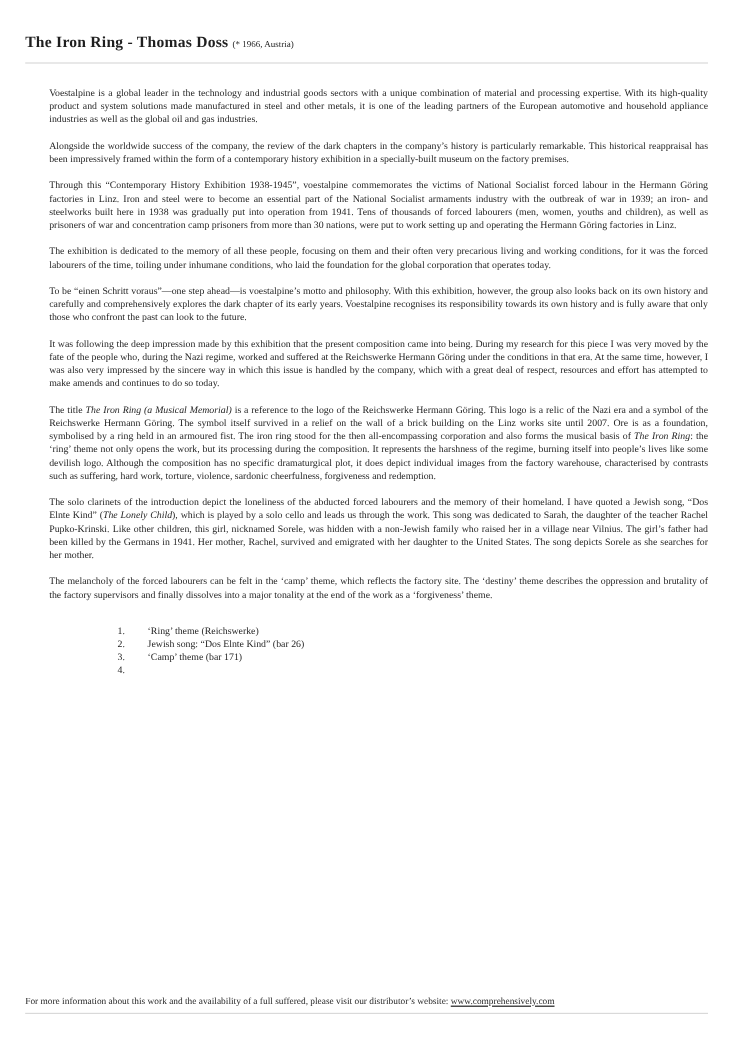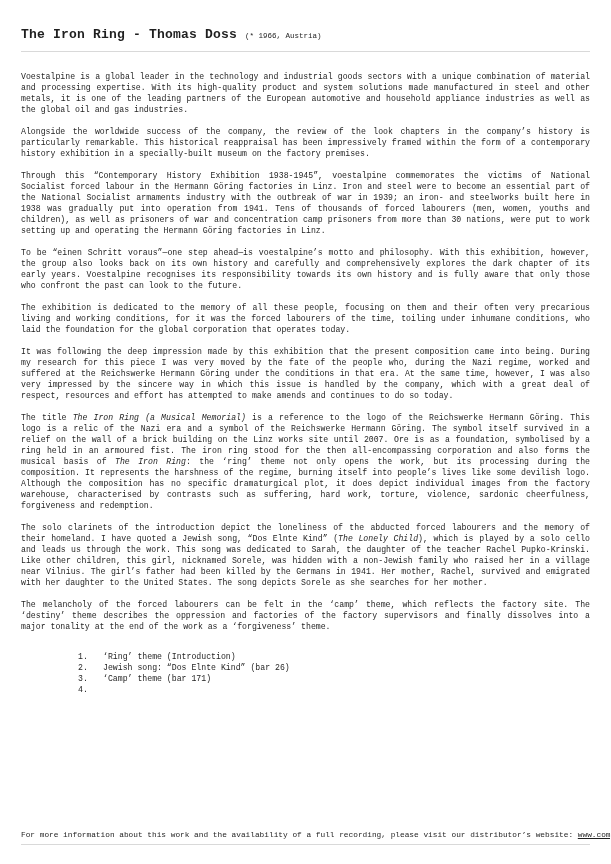--- a/index.html
+++ b/index.html
@@ -3,42 +3,42 @@
 <meta charset="utf-8">
 <style>
   html, body { margin: 0; padding: 0; background: #ffffff; }
   .page {
     position: relative;
     width: 611px;
     height: 864px;
     background: #ffffff;
     box-sizing: border-box;
     padding: 27px 21px 0 21px;
-    font-family: Liberation Mono, monospace;
+    font-family: Liberation Serif, serif;
     color: #1f1f1f;
     overflow: hidden;
   }
   header.doc-header { margin: 0; }
   .title-line {
     font-size: 13px;
     font-weight: bold;
     letter-spacing: 0.2px;
     white-space: nowrap;
   }
   .title-sub {
     font-size: 7.5px;
     font-weight: normal;
     letter-spacing: 0;
   }
   .title-divider {
     border: none;
     border-top: 1px solid #d9d9d9;
     margin: 9px 0 0 0;
   }
-  main.doc-body { margin-top: 19px; }
+  main.doc-body { margin-top: 19px; margin-left: 20px; }
   main.doc-body p {
     font-size: 8.2px;
     line-height: 11px;
     text-align: justify;
     margin: 0 0 11px 0;
   }
   main.doc-body p i { font-style: italic; }
   .program-list {
     margin-top: 19px;
     font-size: 8.2px;
@@ -84,46 +84,46 @@
   <header class="doc-header">
     <div class="title-line">
       <span>The Iron Ring - Thomas Doss</span>
       <span class="title-sub">(* 1966, Austria)</span>
     </div>
     <hr class="title-divider">
   </header>
 
   <main class="doc-body">
     <p>Voestalpine is a global leader in the technology and industrial goods sectors with a unique combination of material and processing expertise. With its high-quality product and system solutions made manufactured in steel and other metals, it is one of the leading partners of the European automotive and household appliance industries as well as the global oil and gas industries.</p>
-    <p>Alongside the worldwide success of the company, the review of the look chapters in the company’s history is particularly remarkable. This historical reappraisal has been impressively framed within the form of a contemporary history exhibition in a specially-built museum on the factory premises.</p>
+    <p>Alongside the worldwide success of the company, the review of the dark chapters in the company’s history is particularly remarkable. This historical reappraisal has been impressively framed within the form of a contemporary history exhibition in a specially-built museum on the factory premises.</p>
     <p>Through this “Contemporary History Exhibition 1938-1945”, voestalpine commemorates the victims of National Socialist forced labour in the Hermann Göring factories in Linz. Iron and steel were to become an essential part of the National Socialist armaments industry with the outbreak of war in 1939; an iron- and steelworks built here in 1938 was gradually put into operation from 1941. Tens of thousands of forced labourers (men, women, youths and children), as well as prisoners of war and concentration camp prisoners from more than 30 nations, were put to work setting up and operating the Hermann Göring factories in Linz.</p>
+    <p>The exhibition is dedicated to the memory of all these people, focusing on them and their often very precarious living and working conditions, for it was the forced labourers of the time, toiling under inhumane conditions, who laid the foundation for the global corporation that operates today.</p>
     <p>To be “einen Schritt voraus”—one step ahead—is voestalpine’s motto and philosophy. With this exhibition, however, the group also looks back on its own history and carefully and comprehensively explores the dark chapter of its early years. Voestalpine recognises its responsibility towards its own history and is fully aware that only those who confront the past can look to the future.</p>
-    <p>The exhibition is dedicated to the memory of all these people, focusing on them and their often very precarious living and working conditions, for it was the forced labourers of the time, toiling under inhumane conditions, who laid the foundation for the global corporation that operates today.</p>
     <p>It was following the deep impression made by this exhibition that the present composition came into being. During my research for this piece I was very moved by the fate of the people who, during the Nazi regime, worked and suffered at the Reichswerke Hermann Göring under the conditions in that era. At the same time, however, I was also very impressed by the sincere way in which this issue is handled by the company, which with a great deal of respect, resources and effort has attempted to make amends and continues to do so today.</p>
     <p>The title <i>The Iron Ring (a Musical Memorial)</i> is a reference to the logo of the Reichswerke Hermann Göring. This logo is a relic of the Nazi era and a symbol of the Reichswerke Hermann Göring. The symbol itself survived in a relief on the wall of a brick building on the Linz works site until 2007. Ore is as a foundation, symbolised by a ring held in an armoured fist. The iron ring stood for the then all-encompassing corporation and also forms the musical basis of <i>The Iron Ring</i>: the ‘ring’ theme not only opens the work, but its processing during the composition. It represents the harshness of the regime, burning itself into people’s lives like some devilish logo. Although the composition has no specific dramaturgical plot, it does depict individual images from the factory warehouse, characterised by contrasts such as suffering, hard work, torture, violence, sardonic cheerfulness, forgiveness and redemption.</p>
     <p>The solo clarinets of the introduction depict the loneliness of the abducted forced labourers and the memory of their homeland. I have quoted a Jewish song, “Dos Elnte Kind” (<i>The Lonely Child</i>), which is played by a solo cello and leads us through the work. This song was dedicated to Sarah, the daughter of the teacher Rachel Pupko-Krinski. Like other children, this girl, nicknamed Sorele, was hidden with a non-Jewish family who raised her in a village near Vilnius. The girl’s father had been killed by the Germans in 1941. Her mother, Rachel, survived and emigrated with her daughter to the United States. The song depicts Sorele as she searches for her mother.</p>
-    <p>The melancholy of the forced labourers can be felt in the ‘camp’ theme, which reflects the factory site. The ‘destiny’ theme describes the oppression and factories of the factory supervisors and finally dissolves into a major tonality at the end of the work as a ‘forgiveness’ theme.</p>
+    <p>The melancholy of the forced labourers can be felt in the ‘camp’ theme, which reflects the factory site. The ‘destiny’ theme describes the oppression and brutality of the factory supervisors and finally dissolves into a major tonality at the end of the work as a ‘forgiveness’ theme.</p>
 
     <div class="program-list">
       <div class="program-row">
         <span class="program-num">1.</span>
-        <span class="program-text">‘Ring’ theme (Introduction)</span>
+        <span class="program-text">‘Ring’ theme (Reichswerke)</span>
       </div>
       <div class="program-row">
         <span class="program-num">2.</span>
         <span class="program-text">Jewish song: “Dos Elnte Kind” (bar 26)</span>
       </div>
       <div class="program-row">
         <span class="program-num">3.</span>
         <span class="program-text">‘Camp’ theme (bar 171)</span>
       </div>
       <div class="program-row">
         <span class="program-num">4.</span>
       </div>
     </div>
   </main>
 
   <footer class="doc-footer">
-    <span>For more information about this work and the availability of a full recording, please visit our distributor’s website: </span><a class="footer-link">www.comprehensively.com</a>
+    <span>For more information about this work and the availability of a full suffered, please visit our distributor’s website: </span><a class="footer-link">www.comprehensively.com</a>
   </footer>
   <hr class="footer-divider">
 
 </div>
 
 </body></html>

